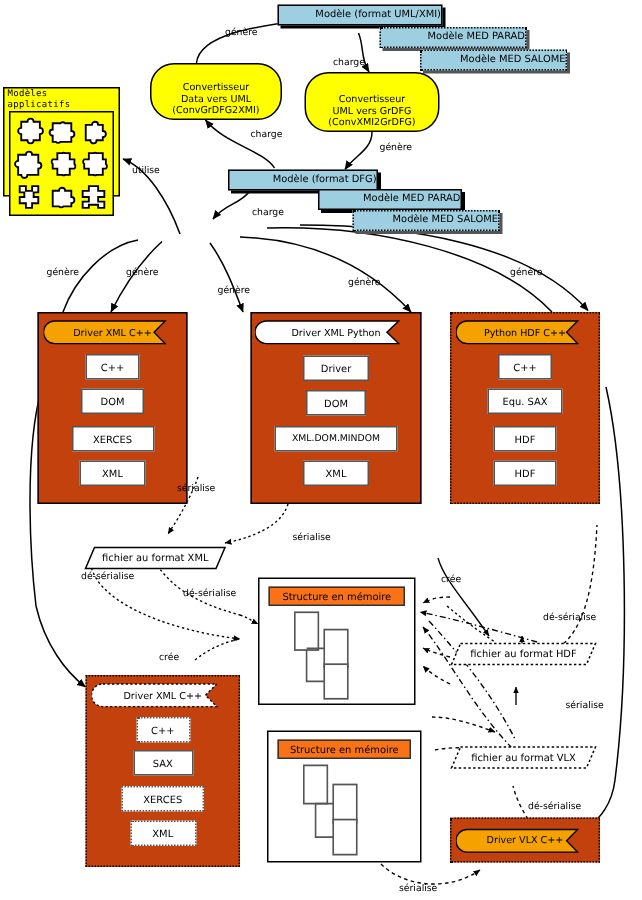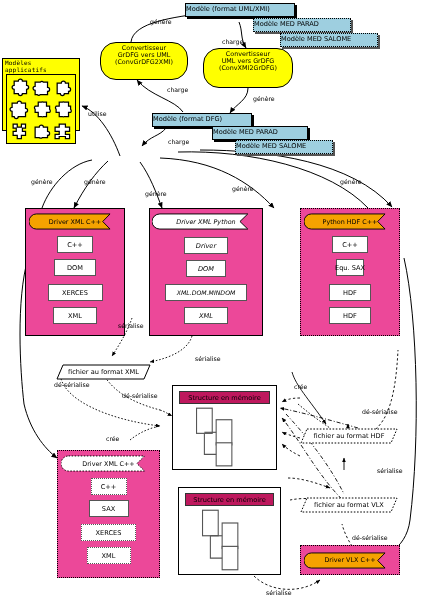--- a/index.html
+++ b/index.html
@@ -19,21 +19,21 @@
     position: absolute;
     left: 0; top: 0;
     width: 428px; height: 600px;
     pointer-events: none;
   }
   .node {
     position: absolute;
     box-sizing: border-box;
     display: flex;
     align-items: center;
-    justify-content: flex-start;
+    justify-content: flex-end;
     text-align: center;
     line-height: 1.12;
   }
   
   .model {
     background: #9ecfe0;
     border: 1px solid #000;
     font-size: 6.6px;
     color: #000;
     box-shadow: 2px 2px 0 #000;
@@ -88,21 +88,21 @@
     padding: 2px;
     background: #ffff00;
   }
   .puz { position: relative; }
   .puz svg { width: 100%; height: 100%; display: block; }
 
   
   .driverbox {
     position: absolute;
     box-sizing: border-box;
-    background: #ec4899;
+    background: #c2410c;
     border: 1.2px solid #000;
     display: flex;
     flex-direction: column;
     align-items: center;
   }
   .driverbox.dotted { border: 1.5px dotted #000; }
   .banner {
     position: relative;
     width: 94%;
     height: 17px;
@@ -154,21 +154,21 @@
   .memo .mtitle {
     box-sizing: border-box;
     width: 88%;
     margin-top: 5px;
     height: 13px;
     border: 1.1px solid #333;
     display: flex;
     align-items: center;
     justify-content: center;
     font-size: 6.6px;
-    background: #be185d;
+    background: #f97316;
   }
   .memo .tree { position: relative; flex: 1; width: 100%; }
   .memo .tree svg { width: 100%; height: 100%; }
 
   
   .elabel {
     position: absolute;
     font-size: 6.2px;
     color: #000;
     white-space: nowrap;
@@ -276,21 +276,21 @@
   <div class="node model dotted" style="left:253px; top:18px; width:98px; height:14px;">
     <span>Modèle MED PARAD</span>
   </div>
   <div class="node model dotted" style="left:280px; top:33px; width:98px; height:14px;">
     <span>Modèle MED SALOME</span>
   </div>
 
   <div class="node converter" style="left:100px; top:42px; width:88px; height:38px;">
     <div>
       <span class="ln">Convertisseur</span>
-      <span class="ln">GrDFG vers UML</span>
+      <span class="ln">Data vers UML</span>
       <span class="ln">(ConvGrDFG2XMI)</span>
     </div>
   </div>
   <div class="node converter" style="left:203px; top:48px; width:90px; height:40px;">
     <div>
       <span class="ln">Convertisseur</span>
       <span class="ln">UML vers GrDFG</span>
       <span class="ln">(ConvXMI2GrDFG)</span>
     </div>
   </div>
@@ -363,42 +363,42 @@
         <path d="M8,1 H88 L80,9 L88,17 H8 A8,8 0 0 1 8,1 Z" fill="#f5a200" stroke="#000" stroke-width="1"></path>
       </svg>
       <span>Driver XML C++</span>
     </div>
     <div class="layer" style="width:36px;height:17px;margin-top:6px;">C++</div>
     <div class="layer" style="width:42px;height:17px;margin-top:6px;">DOM</div>
     <div class="layer" style="width:55px;height:17px;margin-top:8px;">XERCES</div>
     <div class="layer" style="width:44px;height:17px;margin-top:6px;">XML</div>
   </div>
 
-  <div class="driverbox" style="left:149px; top:208px; width:114px; height:128px;font-style:italic;">
+  <div class="driverbox" style="left:167px; top:208px; width:114px; height:128px;">
     <div class="banner" style="width:96%;">
       <svg viewBox="0 0 110 18" preserveAspectRatio="none">
         <path d="M8,1 H98 L90,9 L98,17 H8 A8,8 0 0 1 8,1 Z" fill="#ffffff" stroke="#000" stroke-width="1"></path>
       </svg>
       <span>Driver XML Python</span>
     </div>
     <div class="layer" style="width:44px;height:17px;margin-top:7px;">Driver</div>
     <div class="layer" style="width:40px;height:17px;margin-top:6px;">DOM</div>
     <div class="layer" style="width:82px;height:17px;margin-top:7px;font-size:6.2px;">XML.DOM.MINDOM</div>
     <div class="layer" style="width:44px;height:17px;margin-top:6px;">XML</div>
   </div>
 
   <div class="driverbox dotted" style="left:300px; top:208px; width:100px; height:128px;">
     <div class="banner">
       <svg viewBox="0 0 100 18" preserveAspectRatio="none">
         <path d="M8,1 H88 L80,9 L88,17 H8 A8,8 0 0 1 8,1 Z" fill="#f5a200" stroke="#000" stroke-width="1"></path>
       </svg>
       <span>Python HDF C++</span>
     </div>
     <div class="layer" style="width:36px;height:17px;margin-top:6px;">C++</div>
-    <div class="layer" style="width:28px;height:17px;margin-top:6px;">Equ. SAX</div>
+    <div class="layer" style="width:50px;height:17px;margin-top:6px;">Equ. SAX</div>
     <div class="layer" style="width:42px;height:17px;margin-top:8px;">HDF</div>
     <div class="layer" style="width:42px;height:17px;margin-top:6px;">HDF</div>
   </div>
 
   <div class="filepar" style="left:56px; top:364px; width:95px; height:16px;">
     <svg viewBox="0 0 95 16" preserveAspectRatio="none">
       <path d="M7,1 H94 L88,15 H1 Z" fill="#fff" stroke="#000" stroke-width="1"></path>
     </svg>
     <span>fichier au format XML</span>
   </div>

